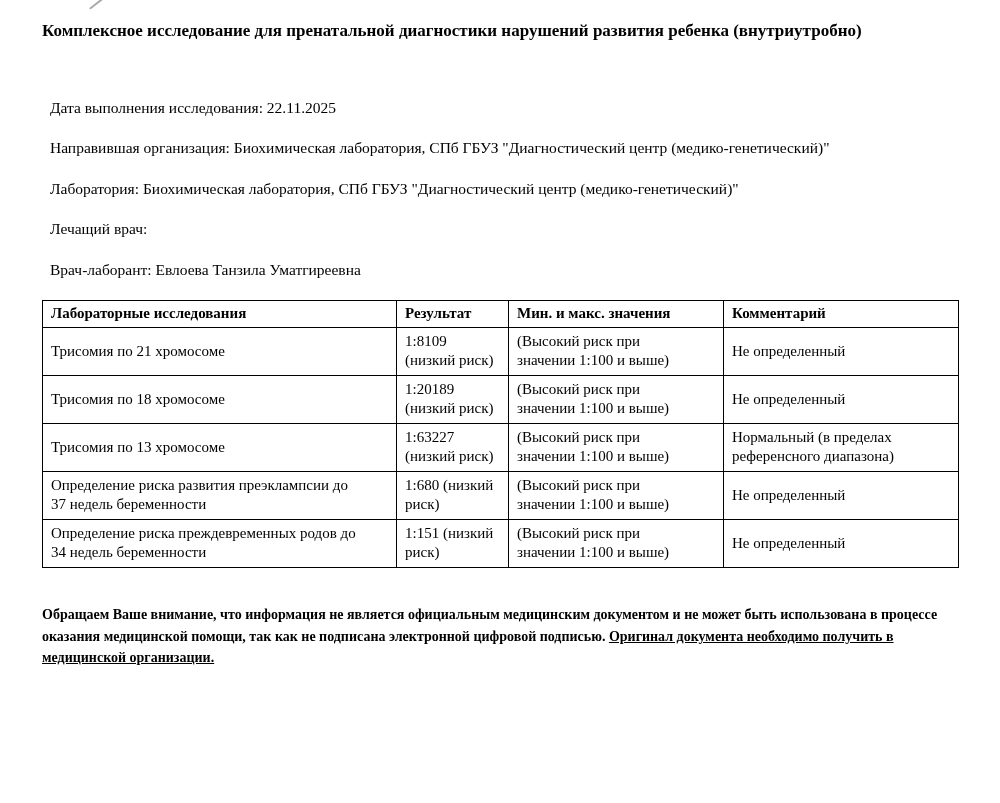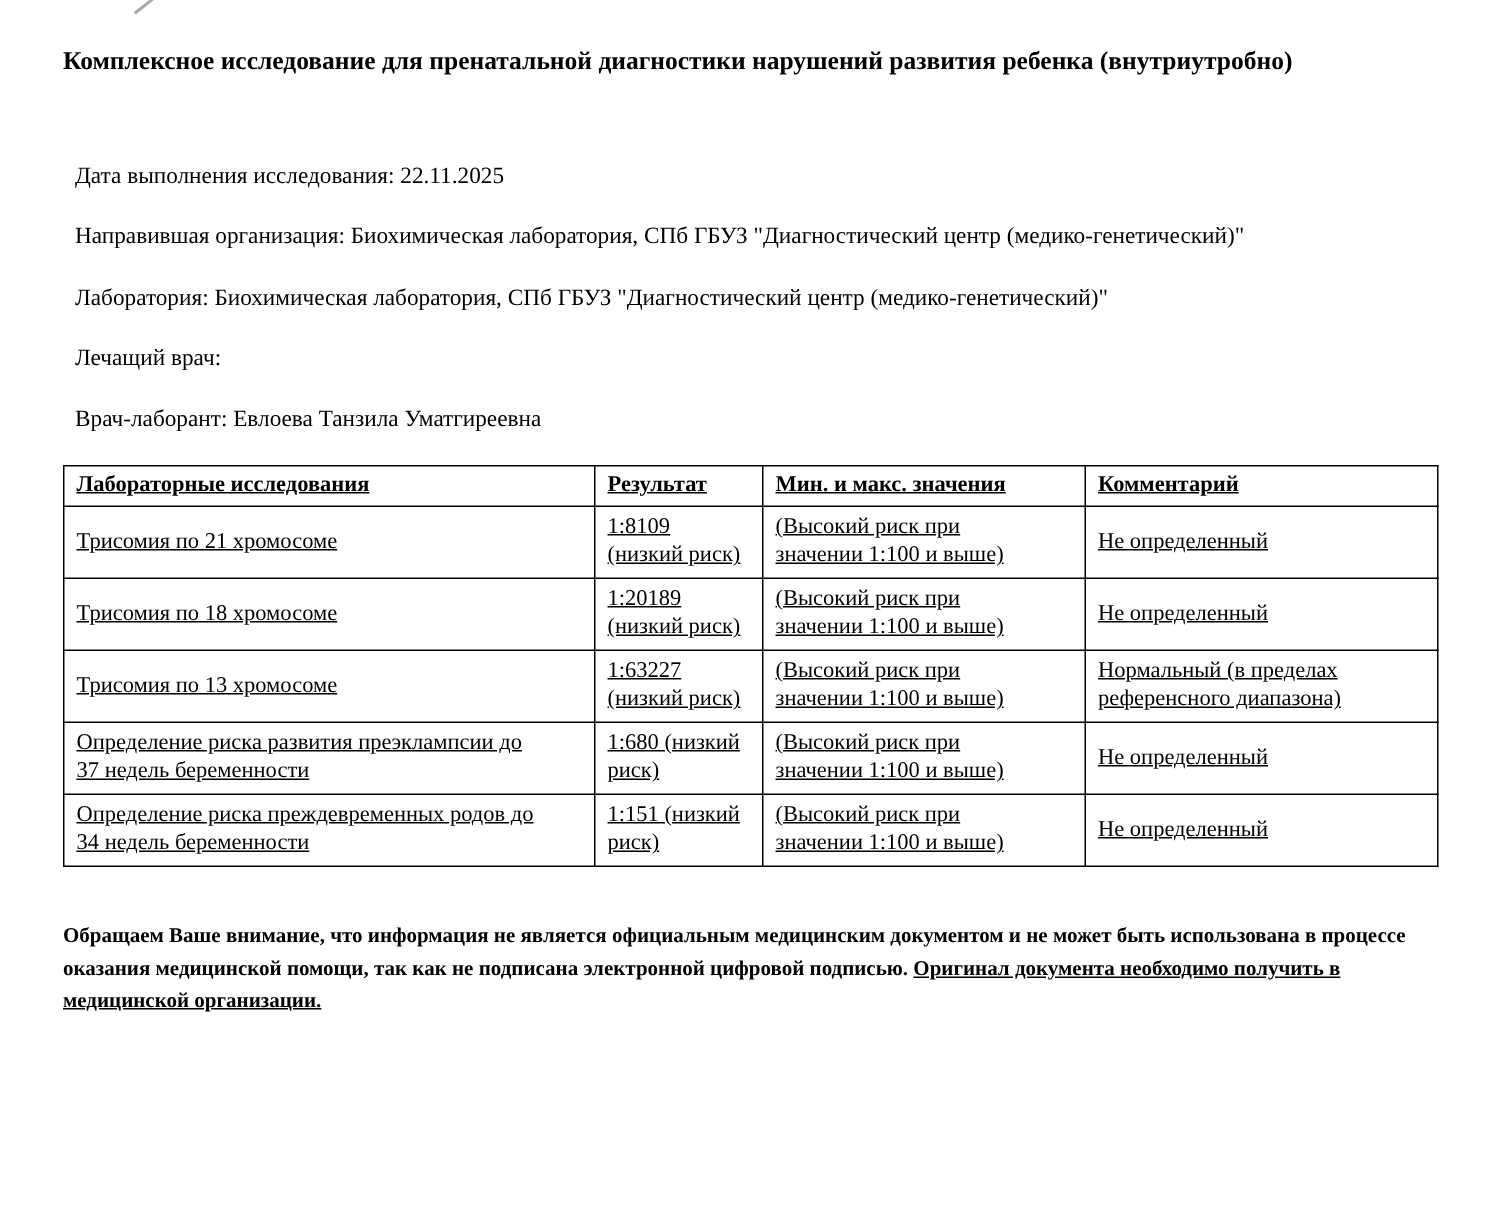--- a/index.html
+++ b/index.html
@@ -18,40 +18,39 @@
     position: absolute;
     top: 3px;
     left: 88px;
     width: 16px;
     height: 2px;
     background: #aaaaaa;
     transform: rotate(-38deg);
     border-radius: 2px;
   }
   .page {
-    padding: 30px 42px 45px 42px;
+    padding: 20px 42px 45px 42px;
   }
   .title {
     font-size: 17px;
     font-weight: bold;
     line-height: 1.3;
     margin: 0 0 56px 0;
     max-width: 860px;
   }
   .meta p {
     font-size: 15.5px;
     margin: 0 0 21px 8px;
     line-height: 1.25;
   }
   table.results {
     border-collapse: collapse;
     width: 916px;
     table-layout: fixed;
     margin-top: 20px;
-    text-decoration: underline;
   }
   table.results th,
   table.results td {
     border: 1px solid #000000;
     text-align: left;
     vertical-align: middle;
     padding: 3px 8px;
     font-size: 15px;
     line-height: 1.3;
   }

